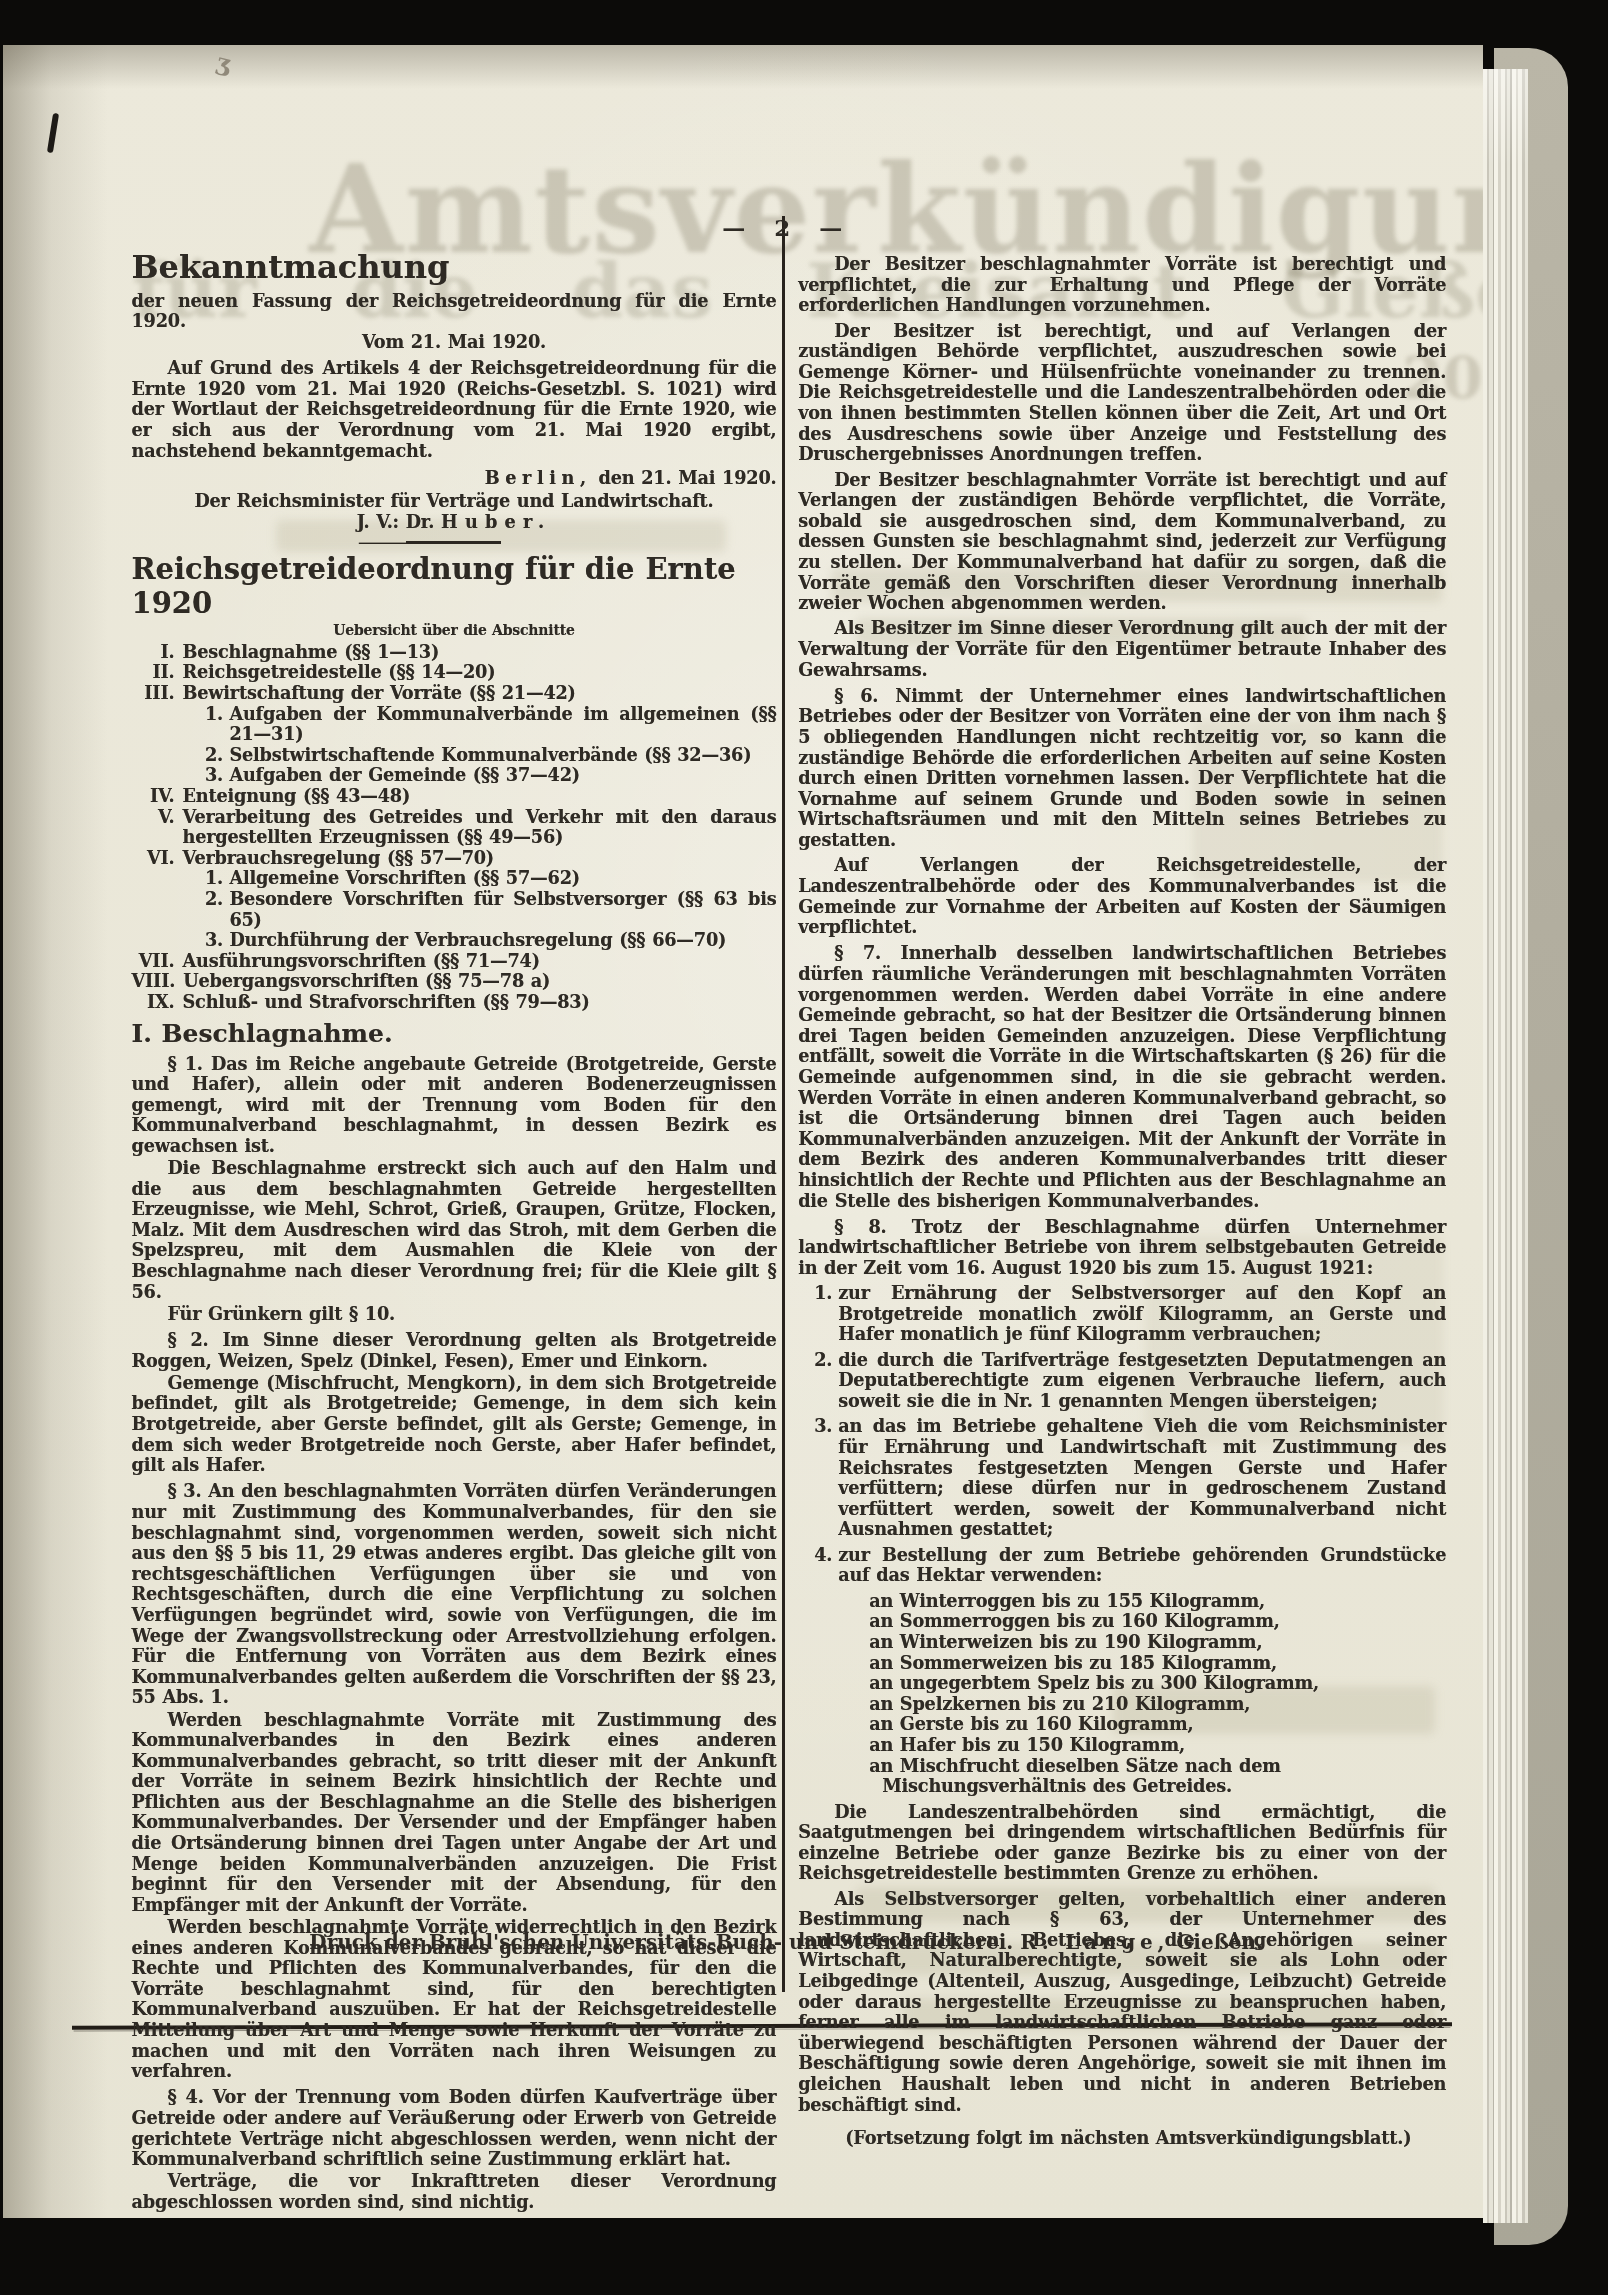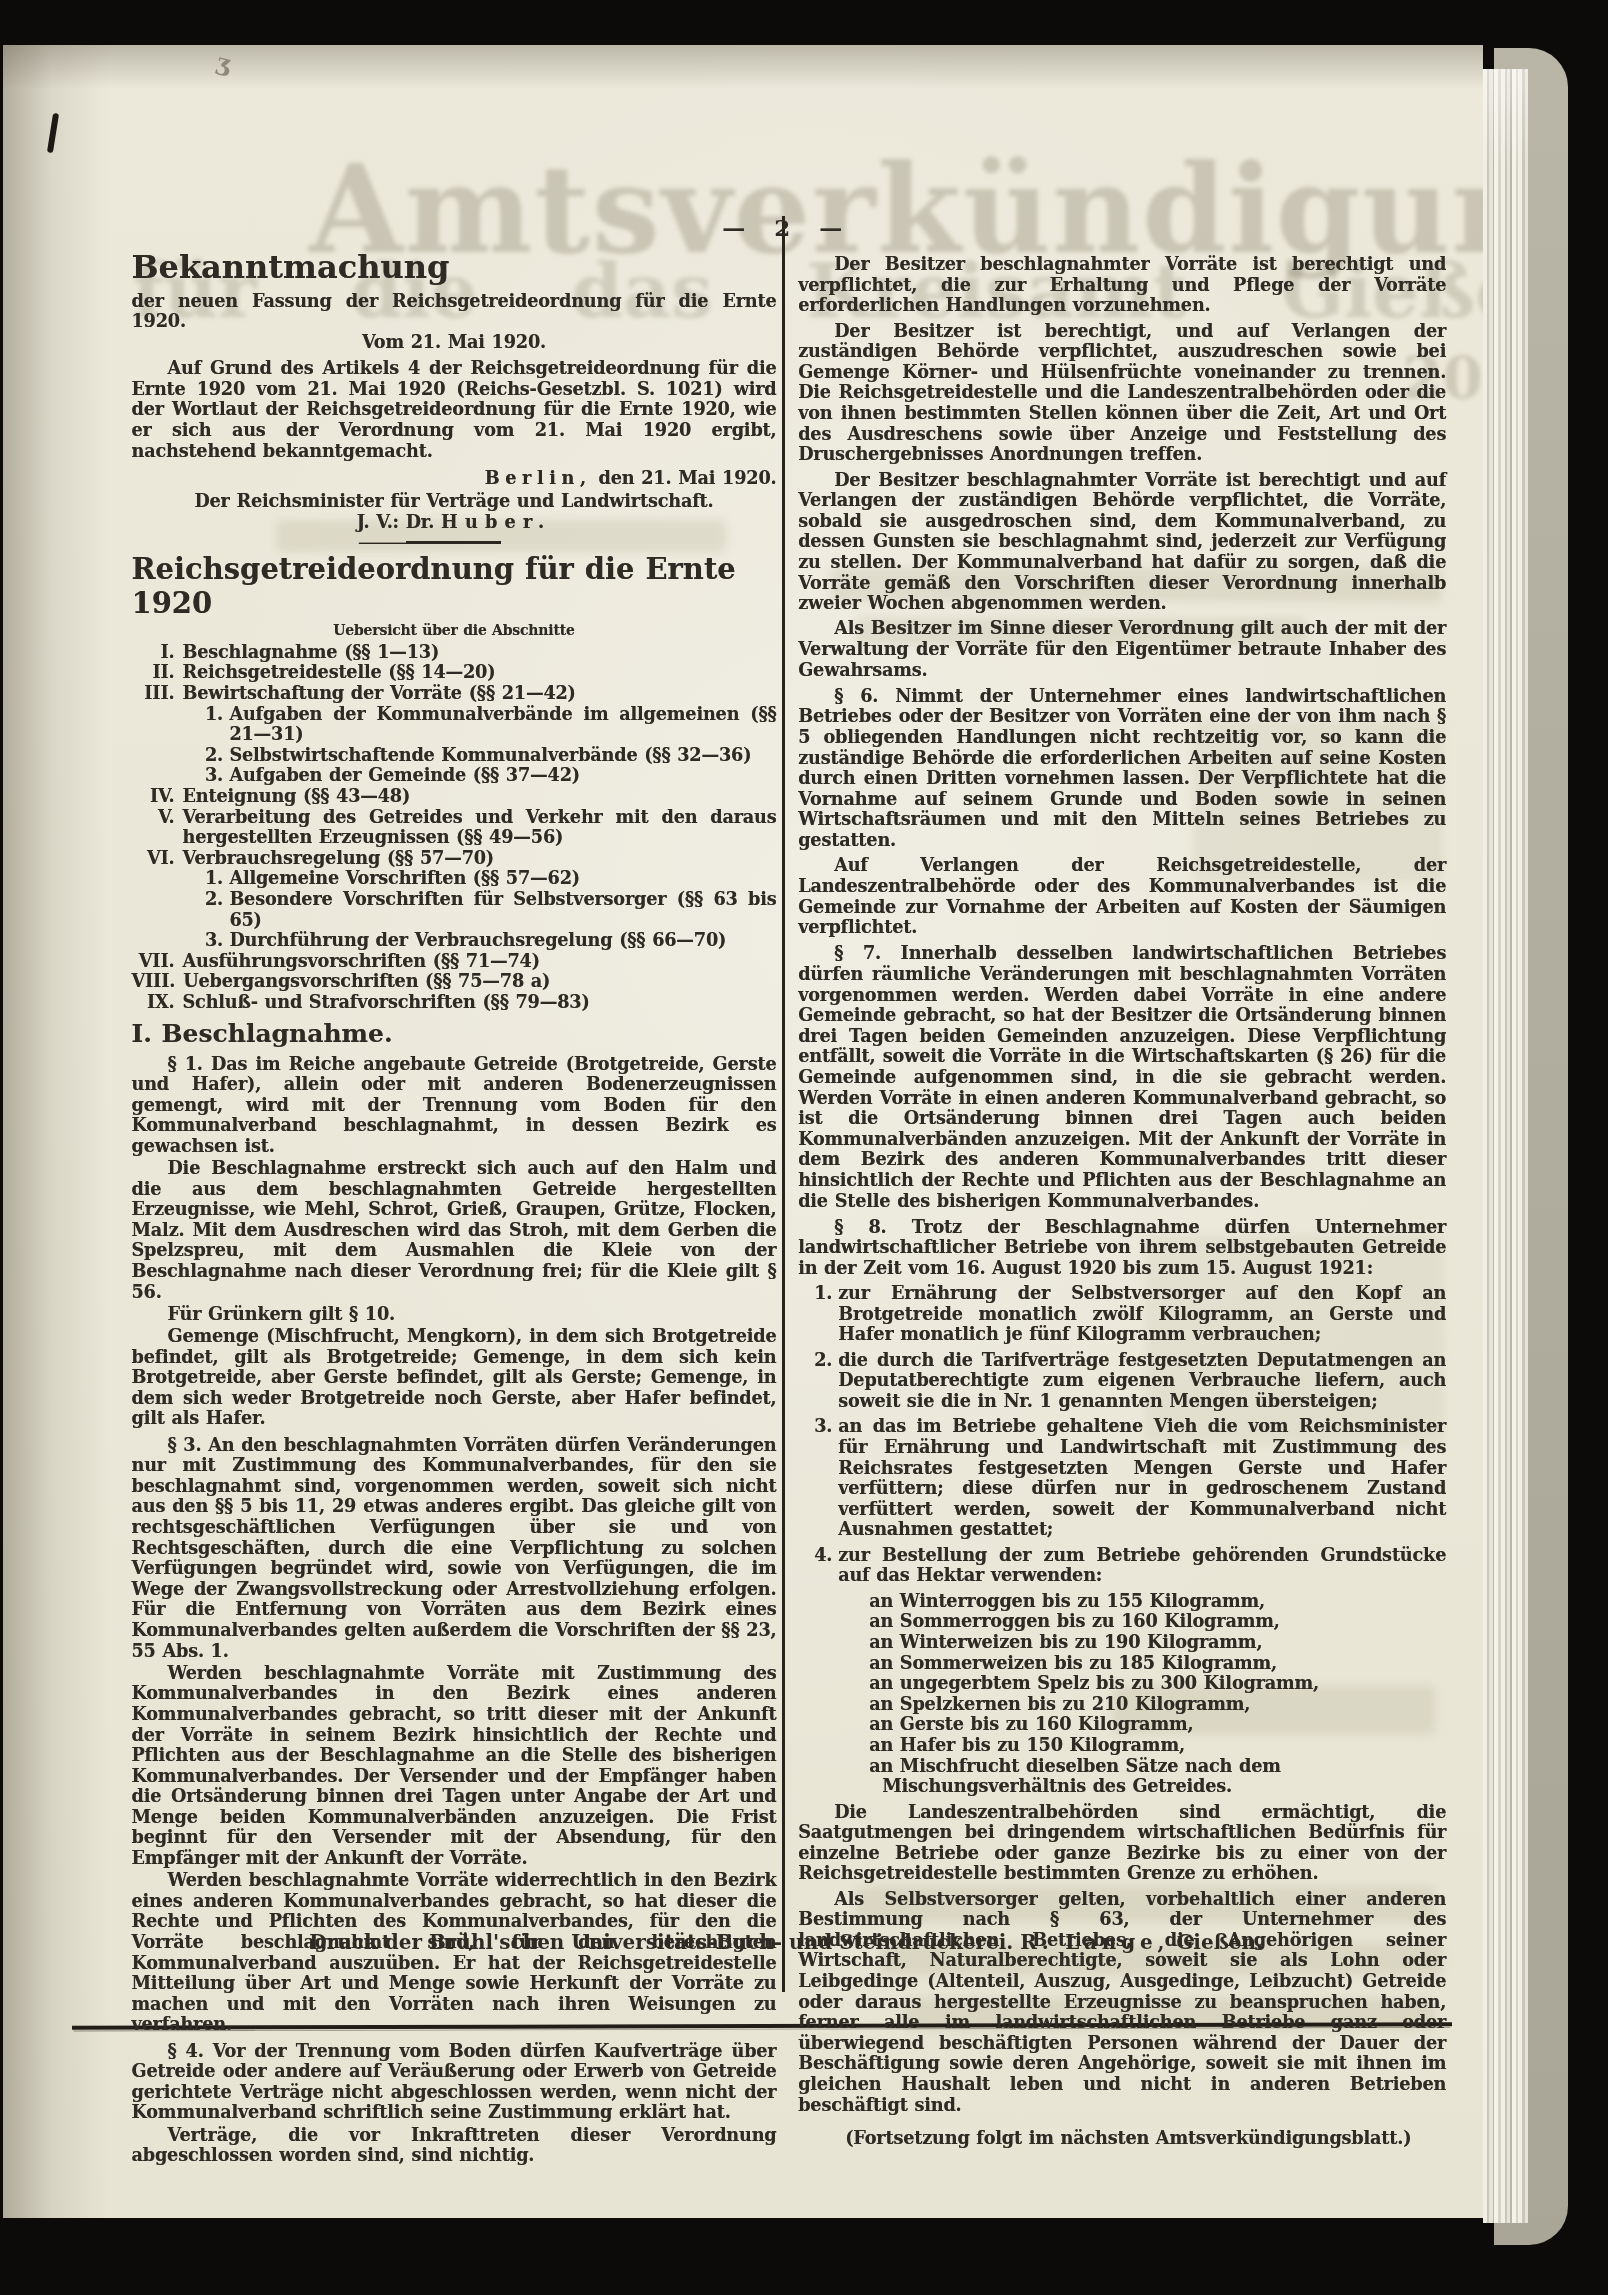--- a/index.html
+++ b/index.html
@@ -183,20 +183,21 @@
         </div>
       <div class="toc-row">
           <span class="toc-num">IX.</span>
           <span class="toc-text">Schluß- und Strafvorschriften (§§ 79—83)</span>
         </div>
 
       <h3 class="h-abschnitt">I. Beschlagnahme.</h3>
       <div class="par sect">§ 1. Das im Reiche angebaute Getreide (Brotgetreide, Gerste und Hafer), allein oder mit anderen Bodenerzeugnissen gemengt, wird mit der Trennung vom Boden für den Kommunalverband beschlagnahmt, in dessen Bezirk es gewachsen ist.</div>
       <div class="par">Die Beschlagnahme erstreckt sich auch auf den Halm und die aus dem beschlagnahmten Getreide hergestellten Erzeugnisse, wie Mehl, Schrot, Grieß, Graupen, Grütze, Flocken, Malz. Mit dem Ausdreschen wird das Stroh, mit dem Gerben die Spelzspreu, mit dem Ausmahlen die Kleie von der Beschlagnahme nach dieser Verordnung frei; für die Kleie gilt § 56.</div>
       <div class="par">Für Grünkern gilt § 10.</div>
+      <div class="par sect">§ 2. Im Sinne dieser Verordnung gelten als Brotgetreide Roggen, Weizen, Spelz (Dinkel, Fesen), Emer und Einkorn.</div>
       <div class="par">Gemenge (Mischfrucht, Mengkorn), in dem sich Brotgetreide befindet, gilt als Brotgetreide; Gemenge, in dem sich kein Brotgetreide, aber Gerste befindet, gilt als Gerste; Gemenge, in dem sich weder Brotgetreide noch Gerste, aber Hafer befindet, gilt als Hafer.</div>
       <div class="par sect">§ 3. An den beschlagnahmten Vorräten dürfen Veränderungen nur mit Zustimmung des Kommunalverbandes, für den sie beschlagnahmt sind, vorgenommen werden, soweit sich nicht aus den §§ 5 bis 11, 29 etwas anderes ergibt. Das gleiche gilt von rechtsgeschäftlichen Verfügungen über sie und von Rechtsgeschäften, durch die eine Verpflichtung zu solchen Verfügungen begründet wird, sowie von Verfügungen, die im Wege der Zwangsvollstreckung oder Arrestvollziehung erfolgen. Für die Entfernung von Vorräten aus dem Bezirk eines Kommunalverbandes gelten außerdem die Vorschriften der §§ 23, 55 Abs. 1.</div>
       <div class="par">Werden beschlagnahmte Vorräte mit Zustimmung des Kommunalverbandes in den Bezirk eines anderen Kommunalverbandes gebracht, so tritt dieser mit der Ankunft der Vorräte in seinem Bezirk hinsichtlich der Rechte und Pflichten aus der Beschlagnahme an die Stelle des bisherigen Kommunalverbandes. Der Versender und der Empfänger haben die Ortsänderung binnen drei Tagen unter Angabe der Art und Menge beiden Kommunalverbänden anzuzeigen. Die Frist beginnt für den Versender mit der Absendung, für den Empfänger mit der Ankunft der Vorräte.</div>
       <div class="par">Werden beschlagnahmte Vorräte widerrechtlich in den Bezirk eines anderen Kommunalverbandes gebracht, so hat dieser die Rechte und Pflichten des Kommunalverbandes, für den die Vorräte beschlagnahmt sind, für den berechtigten Kommunalverband auszuüben. Er hat der Reichsgetreidestelle Mitteilung über Art und Menge sowie Herkunft der Vorräte zu machen und mit den Vorräten nach ihren Weisungen zu verfahren.</div>
       <div class="par sect">§ 4. Vor der Trennung vom Boden dürfen Kaufverträge über Getreide oder andere auf Veräußerung oder Erwerb von Getreide gerichtete Verträge nicht abgeschlossen werden, wenn nicht der Kommunalverband schriftlich seine Zustimmung erklärt hat.</div>
       <div class="par">Verträge, die vor Inkrafttreten dieser Verordnung abgeschlossen worden sind, sind nichtig.</div>
 
     </div>
 
     <div class="col col-right">

